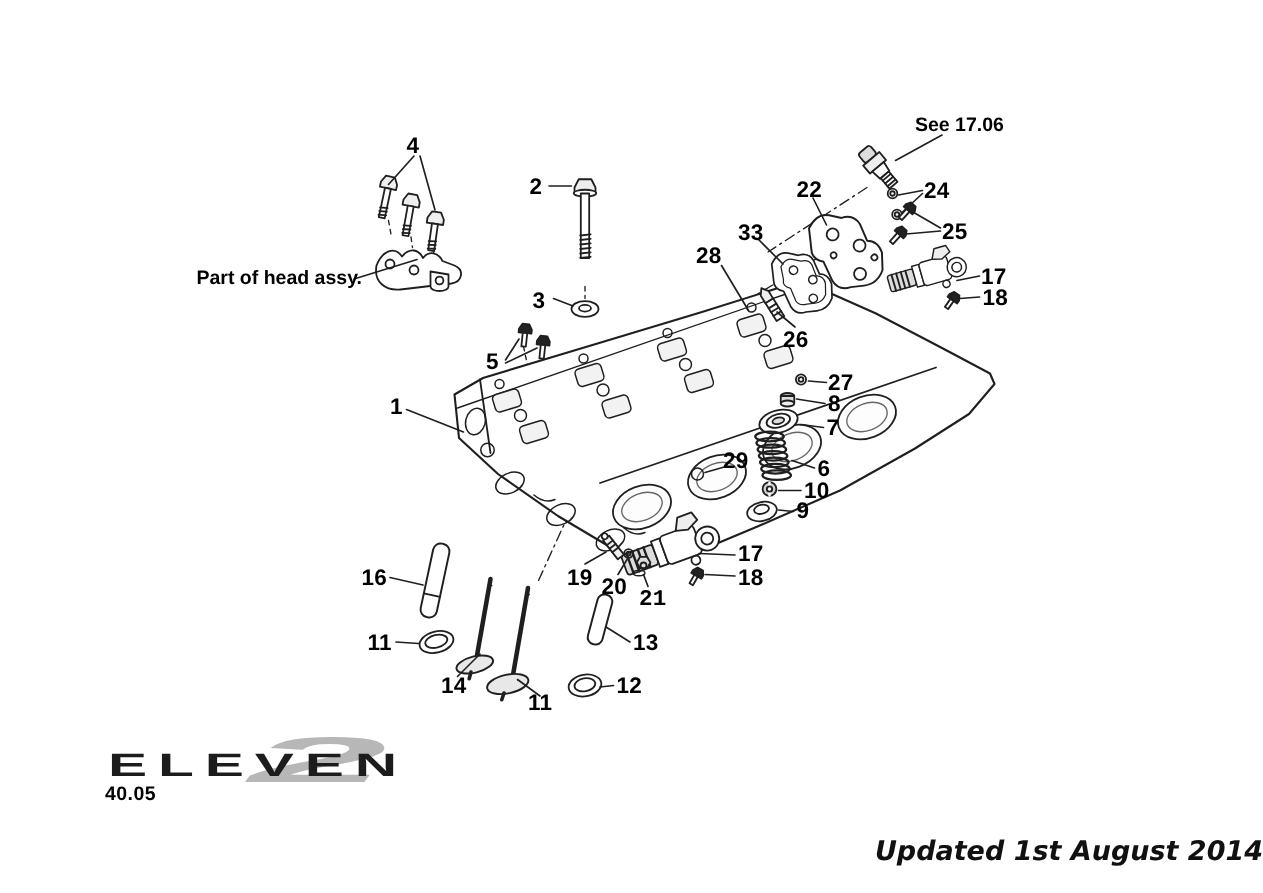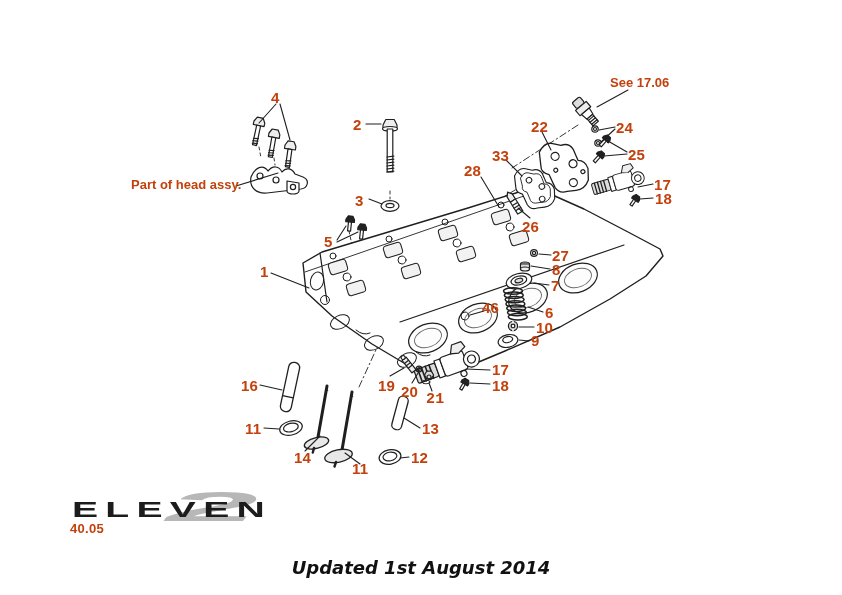--- a/index.html
+++ b/index.html
@@ -1,23 +1,23 @@
 <!DOCTYPE html>
 <html><head>
 <meta charset="utf-8">
 <style>
   html,body{margin:0;padding:0;background:#ffffff;}
   #page{position:relative;width:842px;height:595px;background:#fff;overflow:hidden;
         font-family:"Liberation Sans",sans-serif;}
   #art{position:absolute;left:0;top:0;width:842px;height:595px;}
-  .label{position:absolute;font-weight:bold;color:#c2410c;white-space:nowrap;}
+  .label{position:absolute;font-weight:bold;color:#000000;white-space:nowrap;}
   .num{font-size:15px;letter-spacing:.2px;}
   .small{font-size:13px;}
   #pageNum{font-size:13px;letter-spacing:.3px;}
-  #footer{position:absolute;left:0;top:557px;width:842px;text-align:center;
+  #footer{position:absolute;left:0;top:557px;width:842px;text-align:right;
           font-family:"DejaVu Sans",sans-serif;font-weight:bold;font-style:italic;
           font-size:18px;color:#111;}
   svg{display:block;}
 </style>
 </head>
 <body>
 
 <div id="page">
 
   <svg id="art" viewBox="0 0 842 595" fill="none" stroke="#1f1f1f" stroke-width="1.2" stroke-linecap="round" stroke-linejoin="round">
@@ -347,21 +347,21 @@
   <div class="label num" style="left:464px;top:162px;">28</div>
   <div class="label num" style="left:654px;top:176px;">17</div>
   <div class="label num" style="left:655px;top:190px;">18</div>
   <div class="label num" style="left:355px;top:192px;">3</div>
   <div class="label num" style="left:522px;top:218px;">26</div>
   <div class="label num" style="left:324px;top:233px;">5</div>
   <div class="label num" style="left:552px;top:247px;">27</div>
   <div class="label num" style="left:552px;top:261px;">8</div>
   <div class="label num" style="left:260px;top:263px;">1</div>
   <div class="label num" style="left:551px;top:277px;">7</div>
-  <div class="label num" style="left:482px;top:299px;">46</div>
+  <div class="label num" style="left:482px;top:299px;">29</div>
   <div class="label num" style="left:545px;top:304px;">6</div>
   <div class="label num" style="left:536px;top:319px;">10</div>
   <div class="label num" style="left:531px;top:332px;">9</div>
   <div class="label num" style="left:492px;top:361px;">17</div>
   <div class="label num" style="left:492px;top:377px;">18</div>
   <div class="label num" style="left:241px;top:377px;">16</div>
   <div class="label num" style="left:378px;top:377px;">19</div>
   <div class="label num" style="left:401px;top:383px;">20</div>
   <div class="label num" style="left:426px;top:391px;font-family:Liberation Mono, monospace;">21</div>
   <div class="label num" style="left:245px;top:420px;">11</div>

